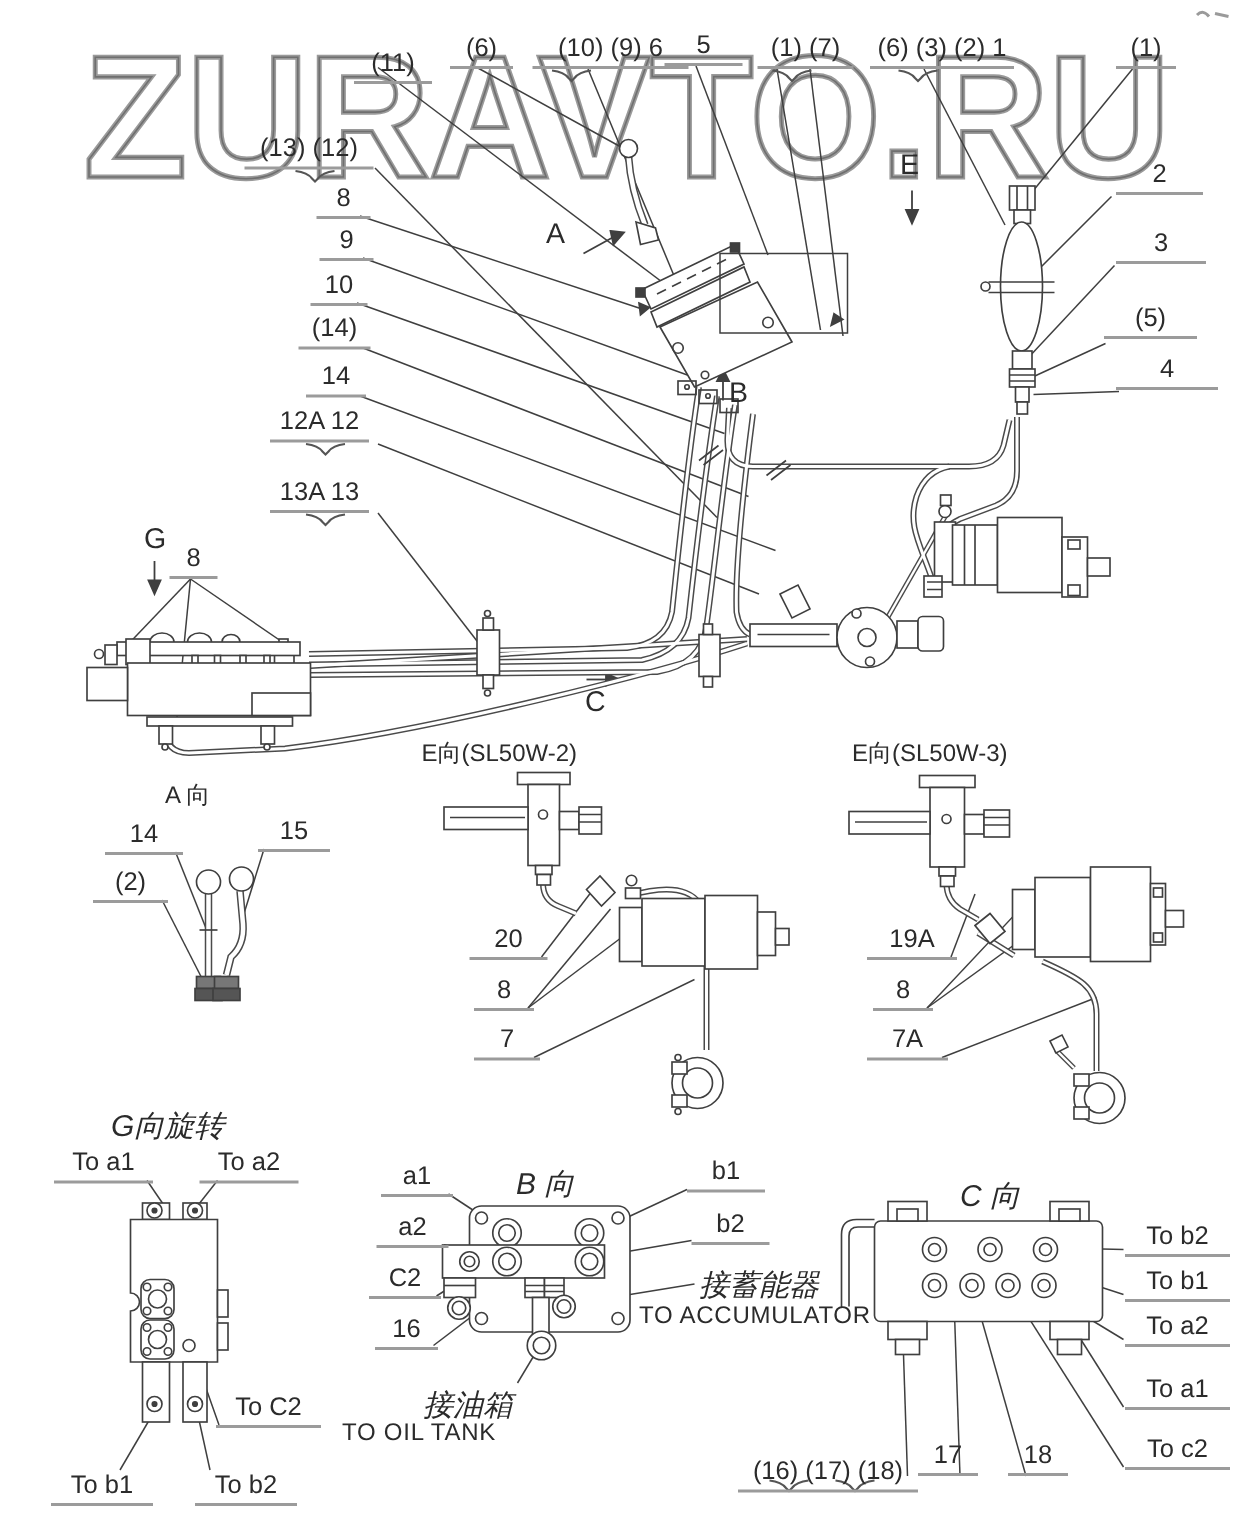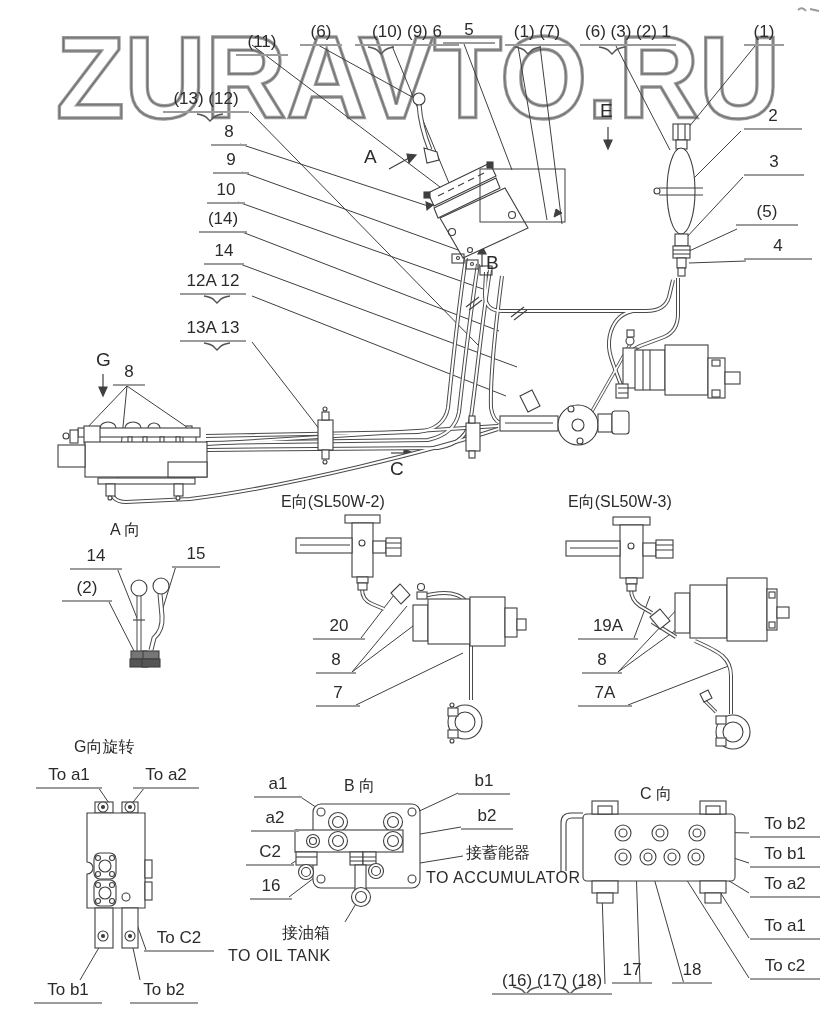--- a/index.html
+++ b/index.html
@@ -3,21 +3,21 @@
 <meta charset="utf-8">
 <style>
   html,body{margin:0;padding:0;background:#ffffff;}
   #stage{position:relative;width:825px;height:1024px;background:#ffffff;overflow:hidden;
          font-family:"Liberation Sans","DejaVu Sans",sans-serif;color:#2b2b2b;}
   #art{position:absolute;left:0;top:0;z-index:1;}
   .cl{position:absolute;z-index:2;font-size:17px;line-height:1.15;text-align:center;
       border-bottom:2px solid #9b9b9b;padding:0 2px 2px 2px;white-space:nowrap;}
   .ttl{position:absolute;z-index:2;font-size:16px;white-space:nowrap;}
   .dirL{position:absolute;z-index:2;font-size:19px;font-weight:400;}
-  .cjk{font-size:16px;}
+  .cjk{font-size:20px;font-style:italic;}
   .en{font-size:16px;letter-spacing:.5px;}
 </style>
 </head>
 <body>
 
 <div id="stage">
 
 <svg id="art" width="825" height="1024" viewBox="0 0 825 1024">
   <defs>
     <path id="h1" d="M466,258 C458,310 452,370 448,408 Q444,429 418,432 L206,436"></path>

